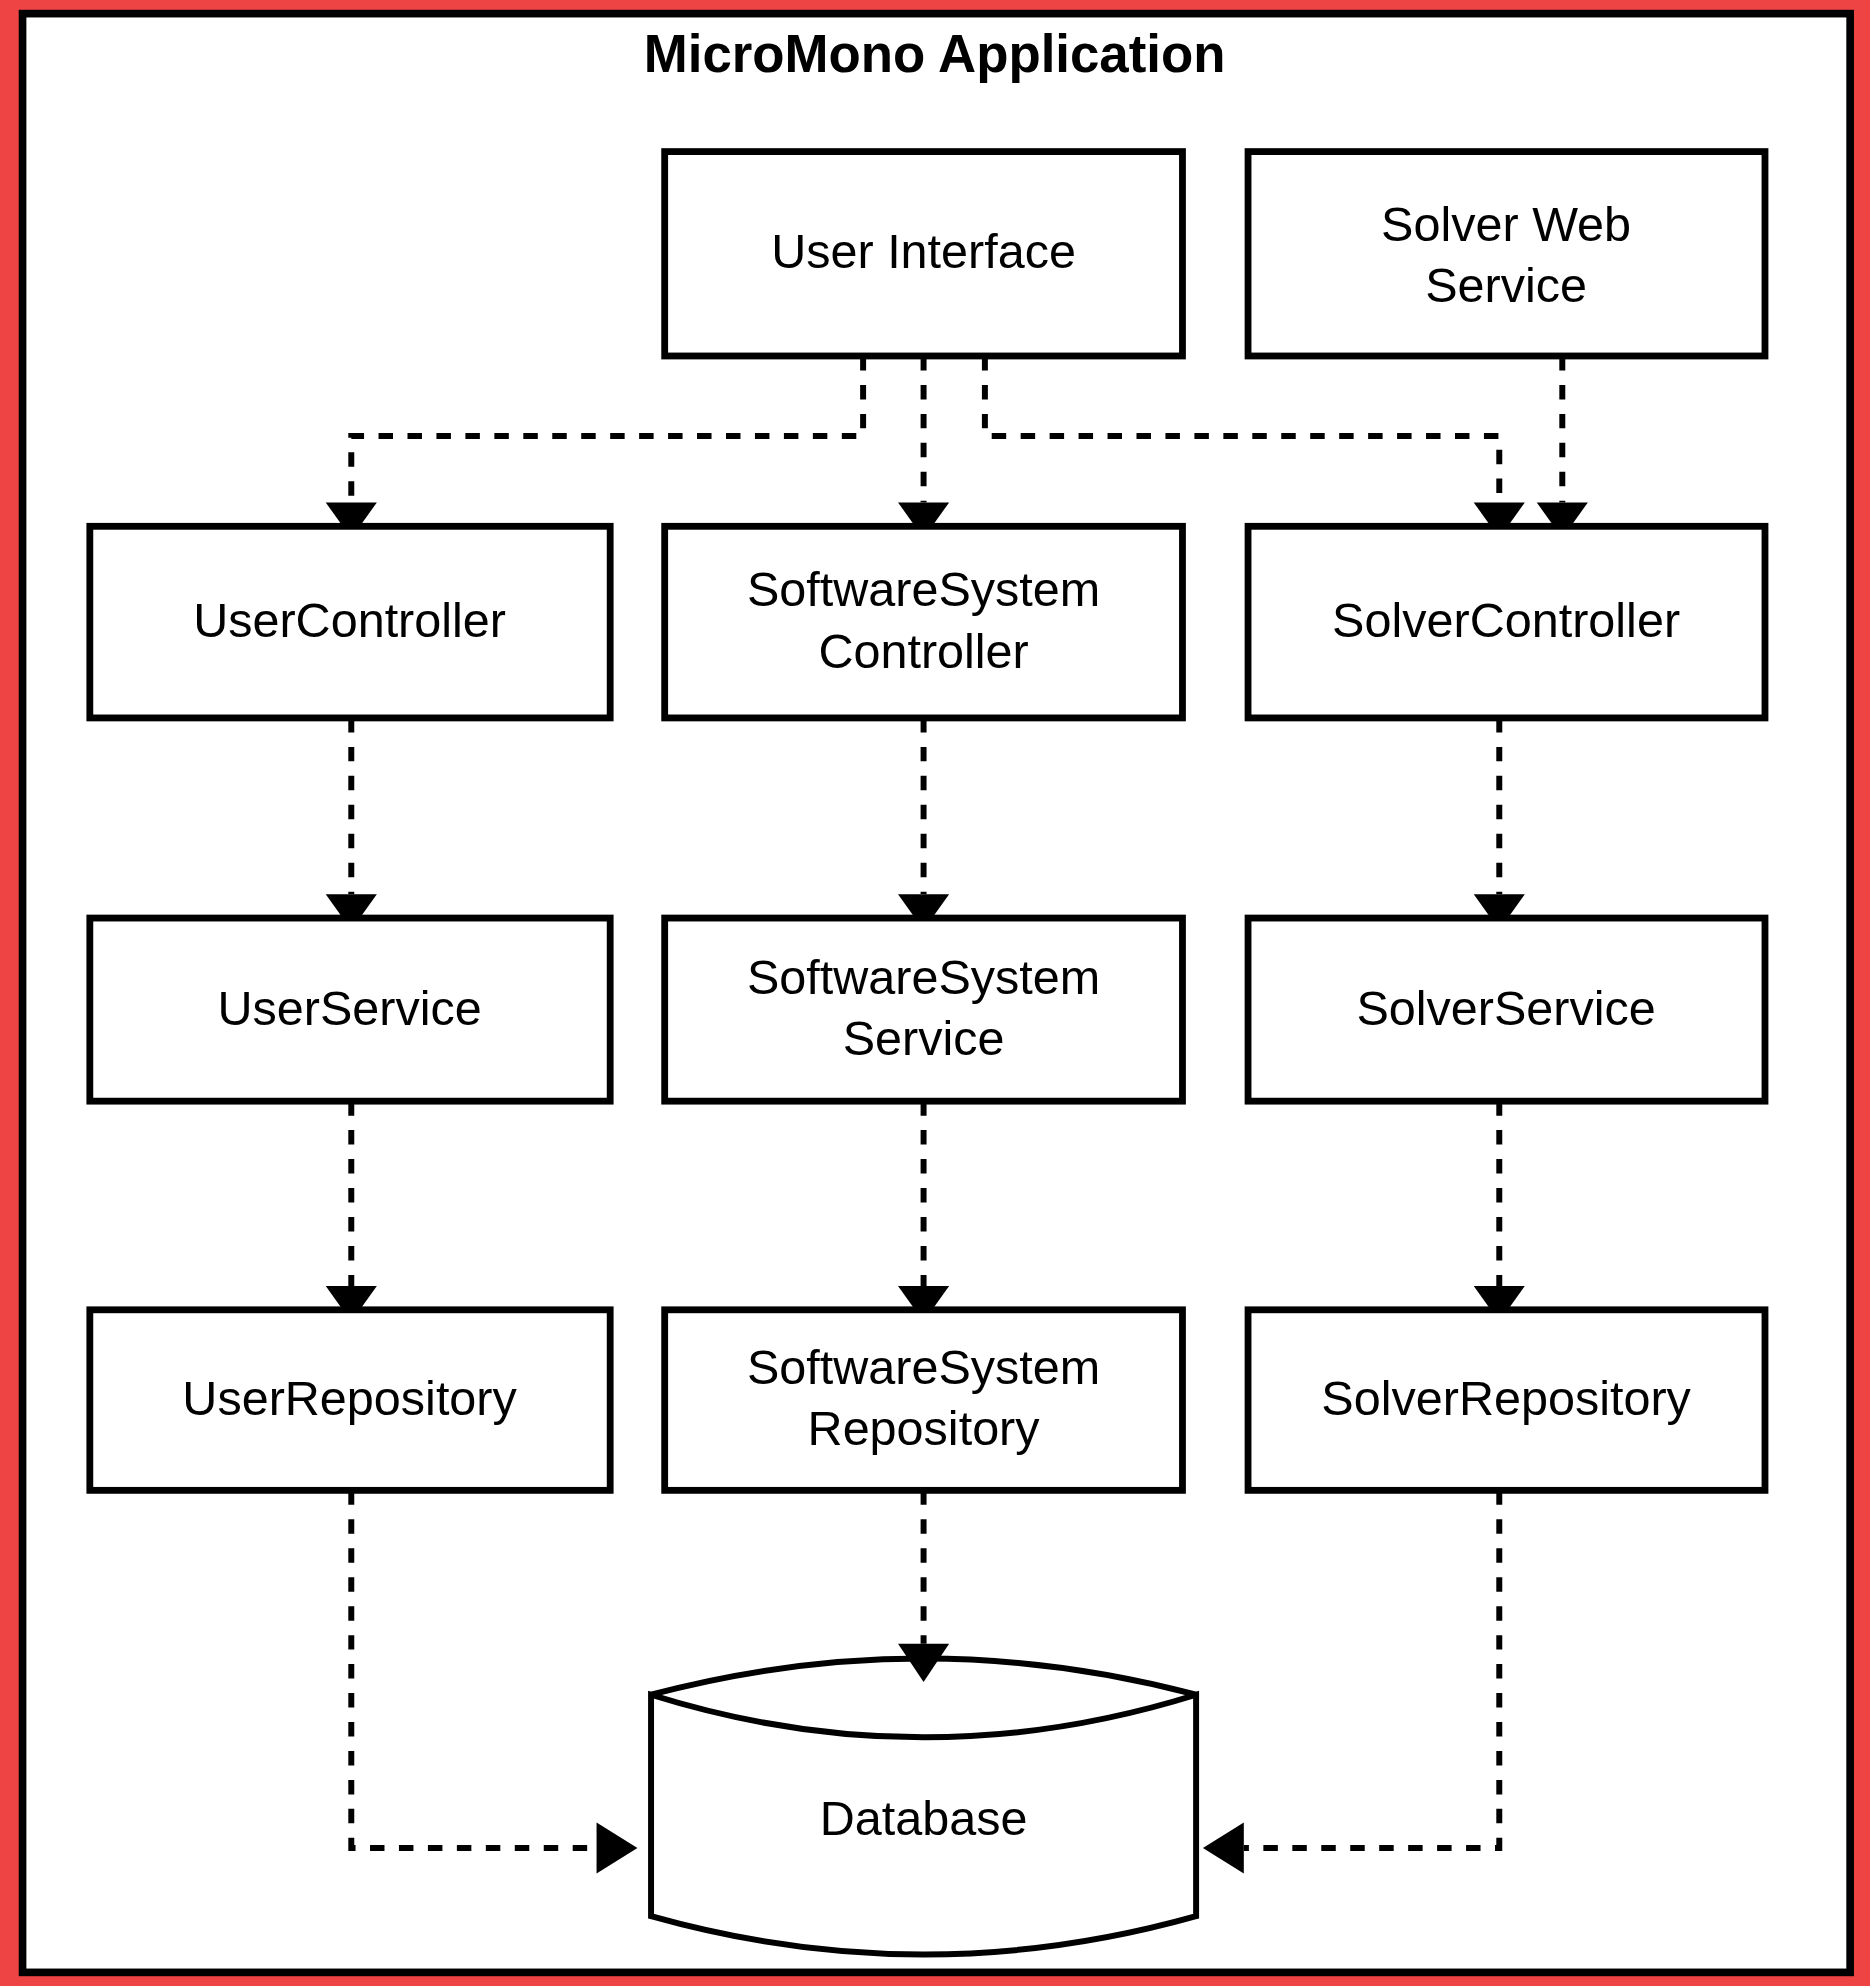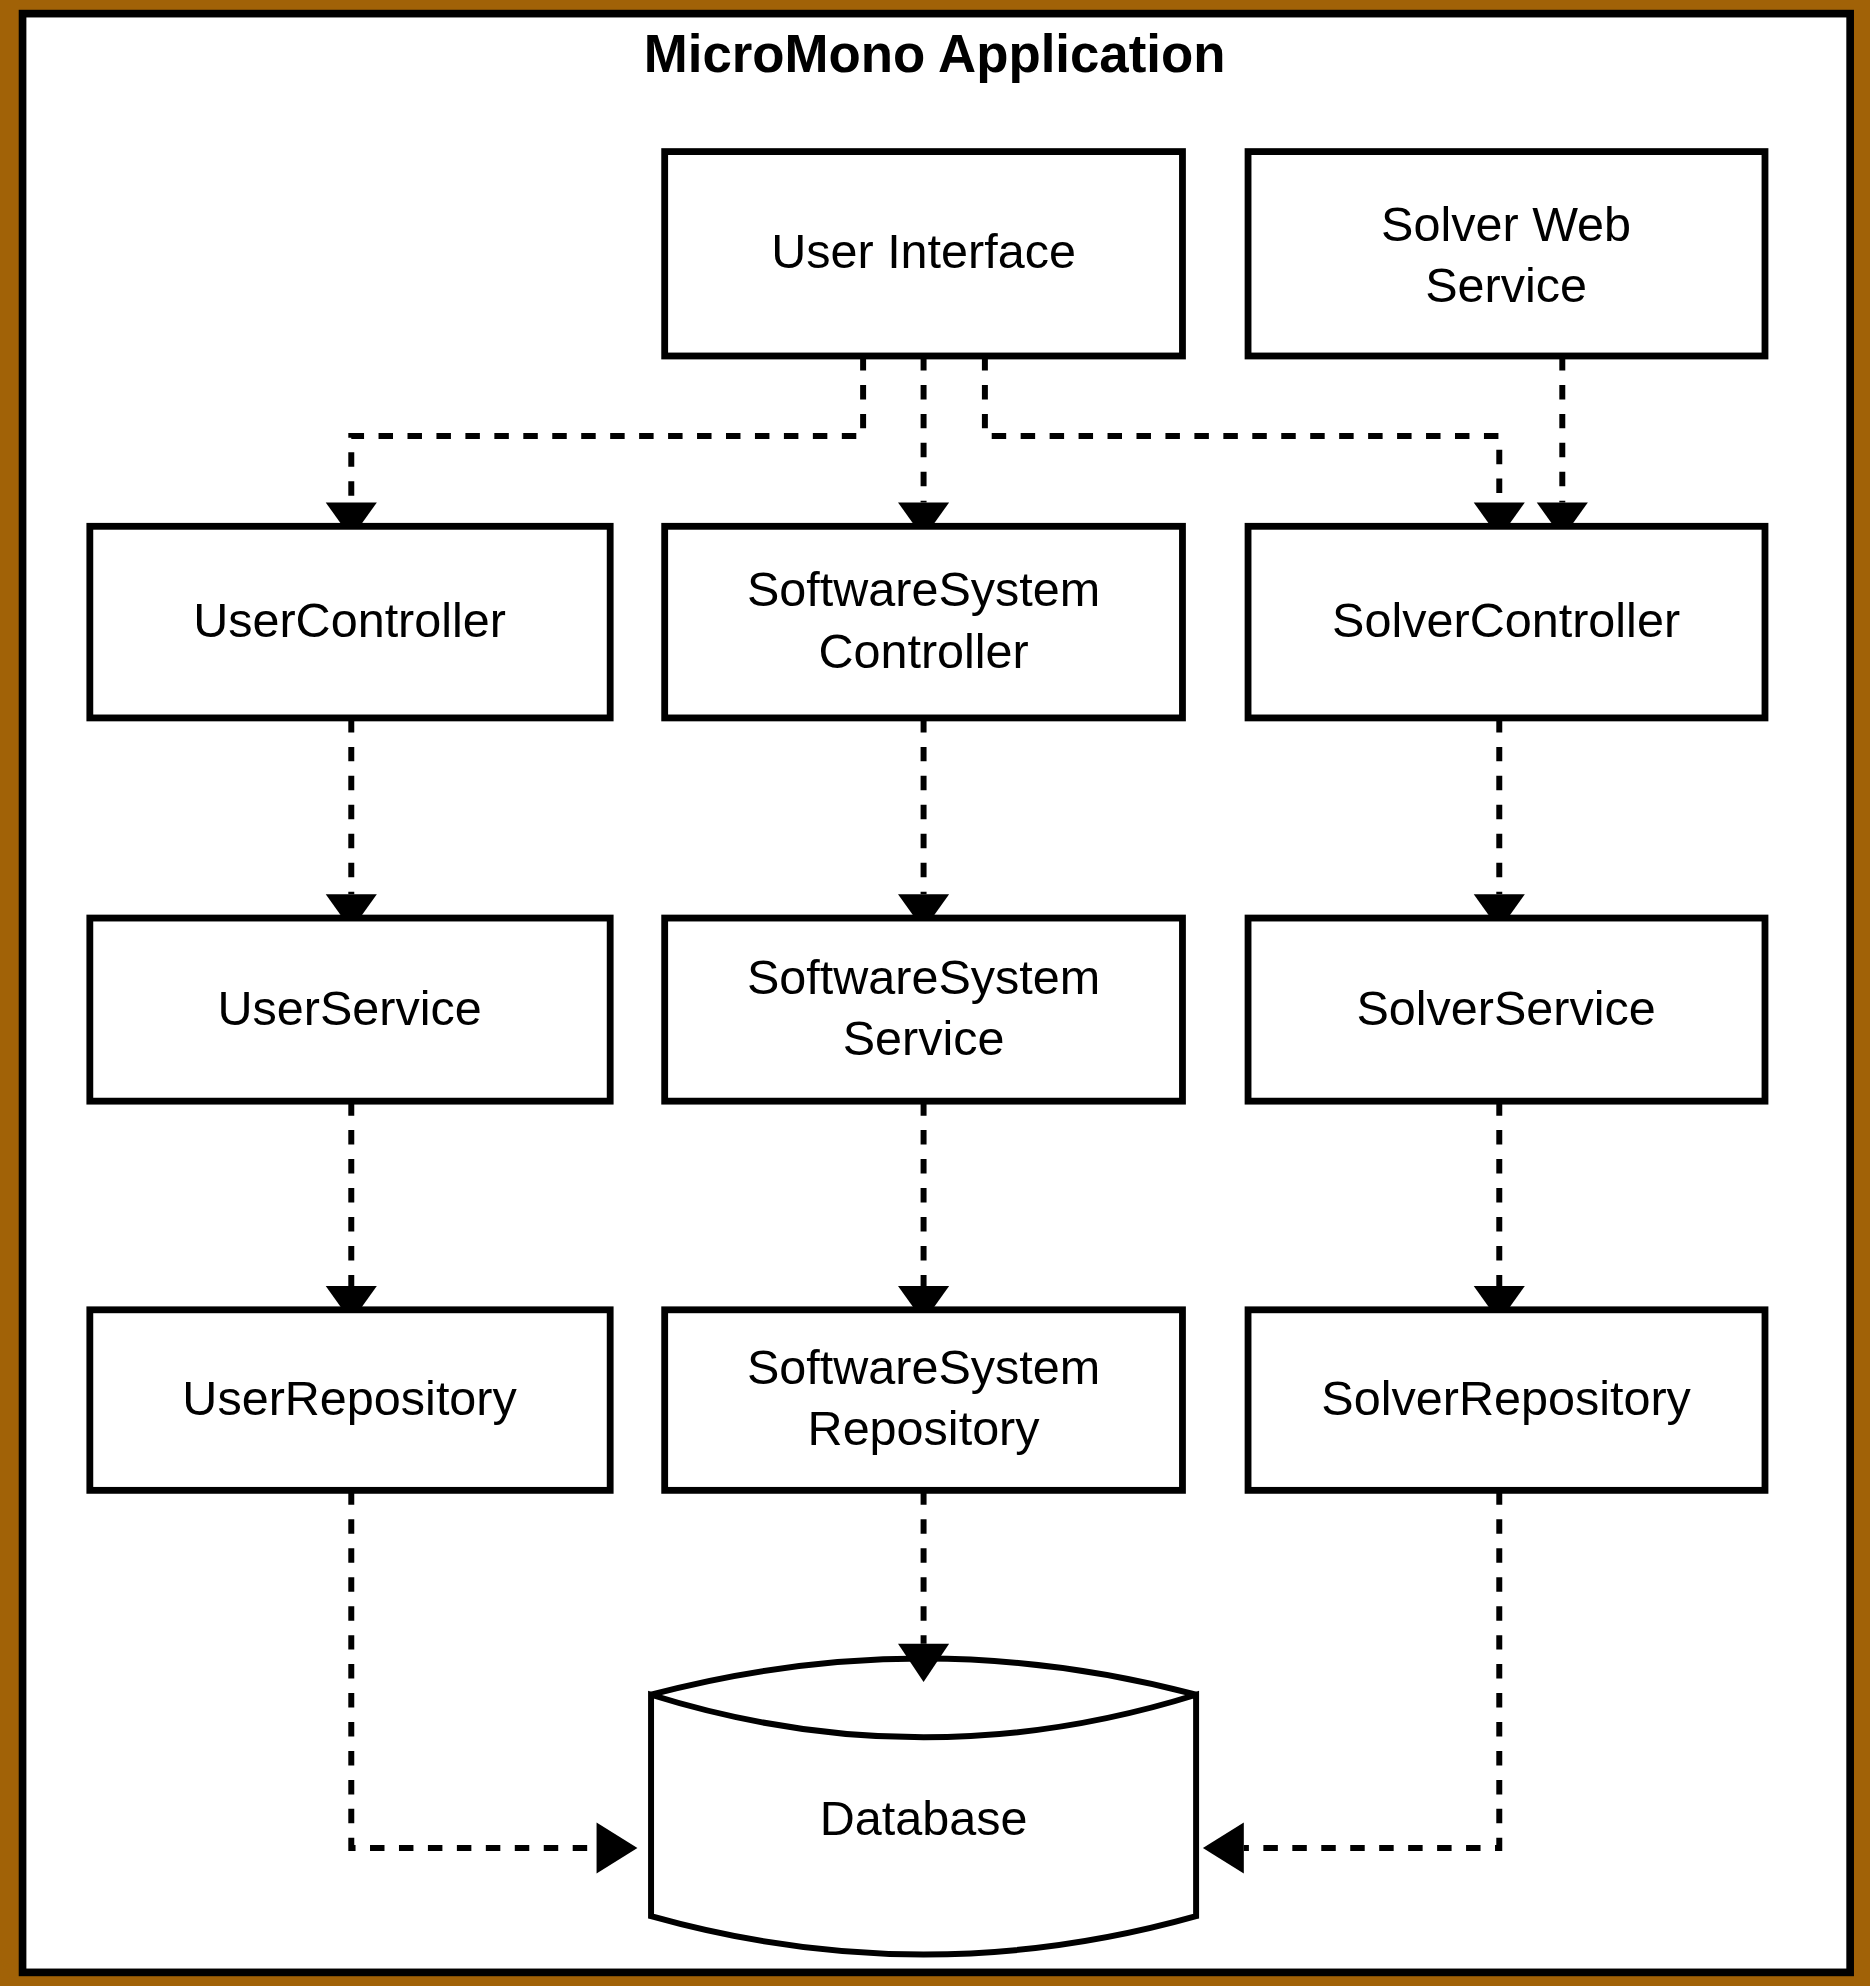--- a/index.html
+++ b/index.html
@@ -7,21 +7,21 @@
     padding: 0;
     background: #ffffff;
   }
   body {
     font-family: "Liberation Sans", sans-serif;
   }
   #diagram-root {
     position: relative;
     width: 1871px;
     height: 1986px;
-    background: #a16207;
+    background: #ef4444;
     overflow: hidden;
   }
   svg.diagram-canvas {
     position: absolute;
     top: 0;
     left: 0;
     width: 1871px;
     height: 1986px;
     display: block;
   }

